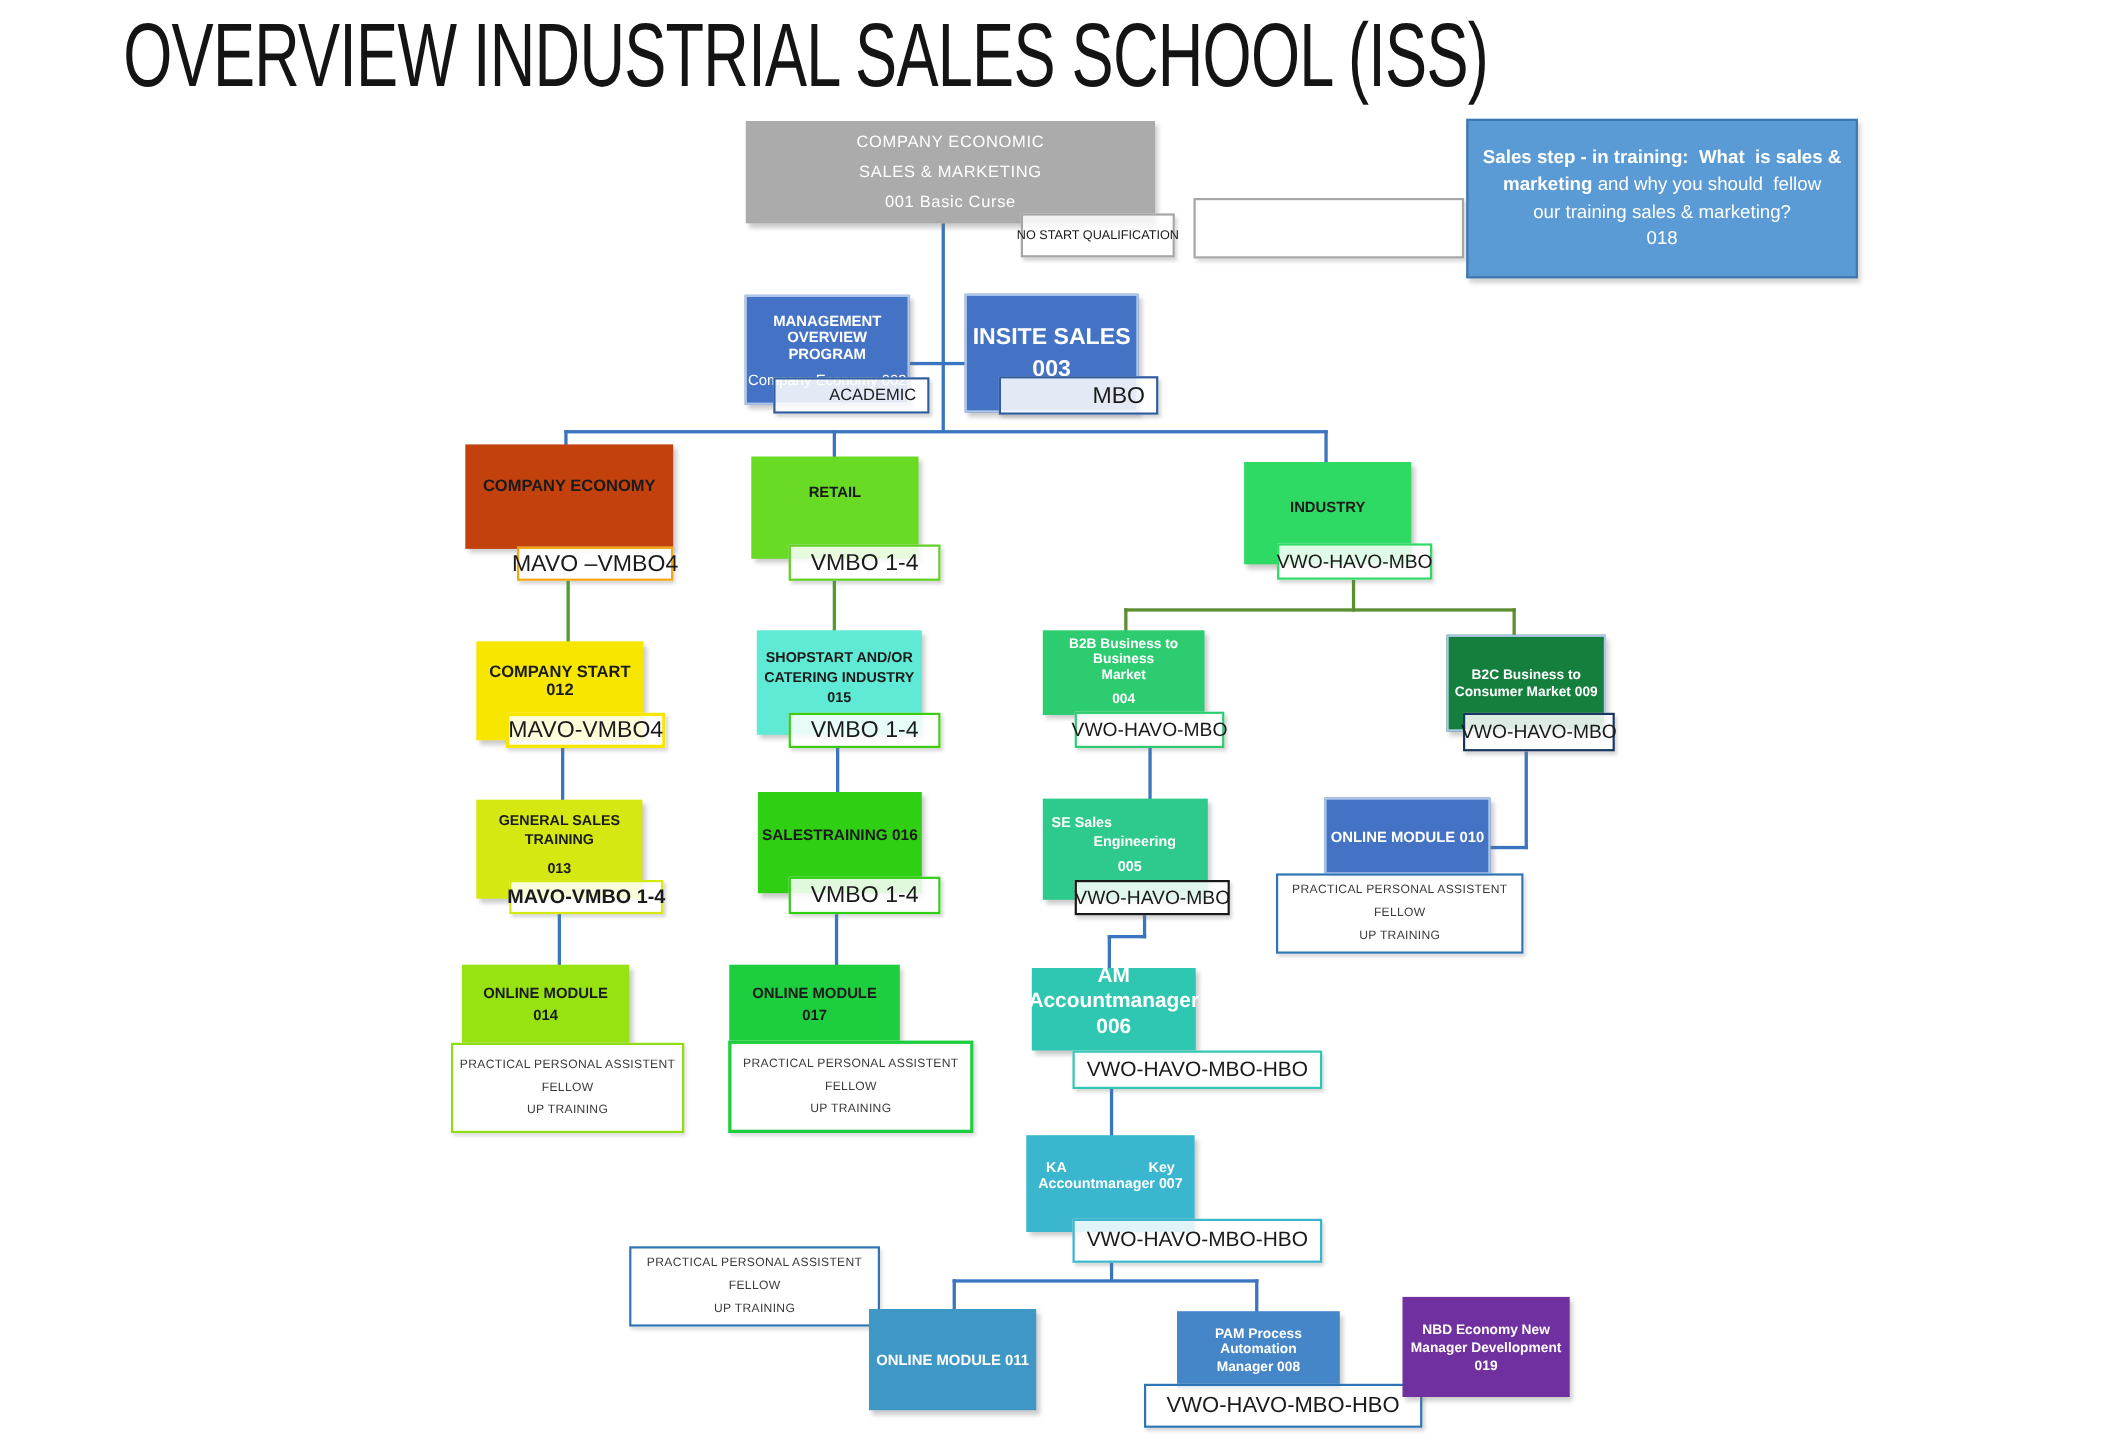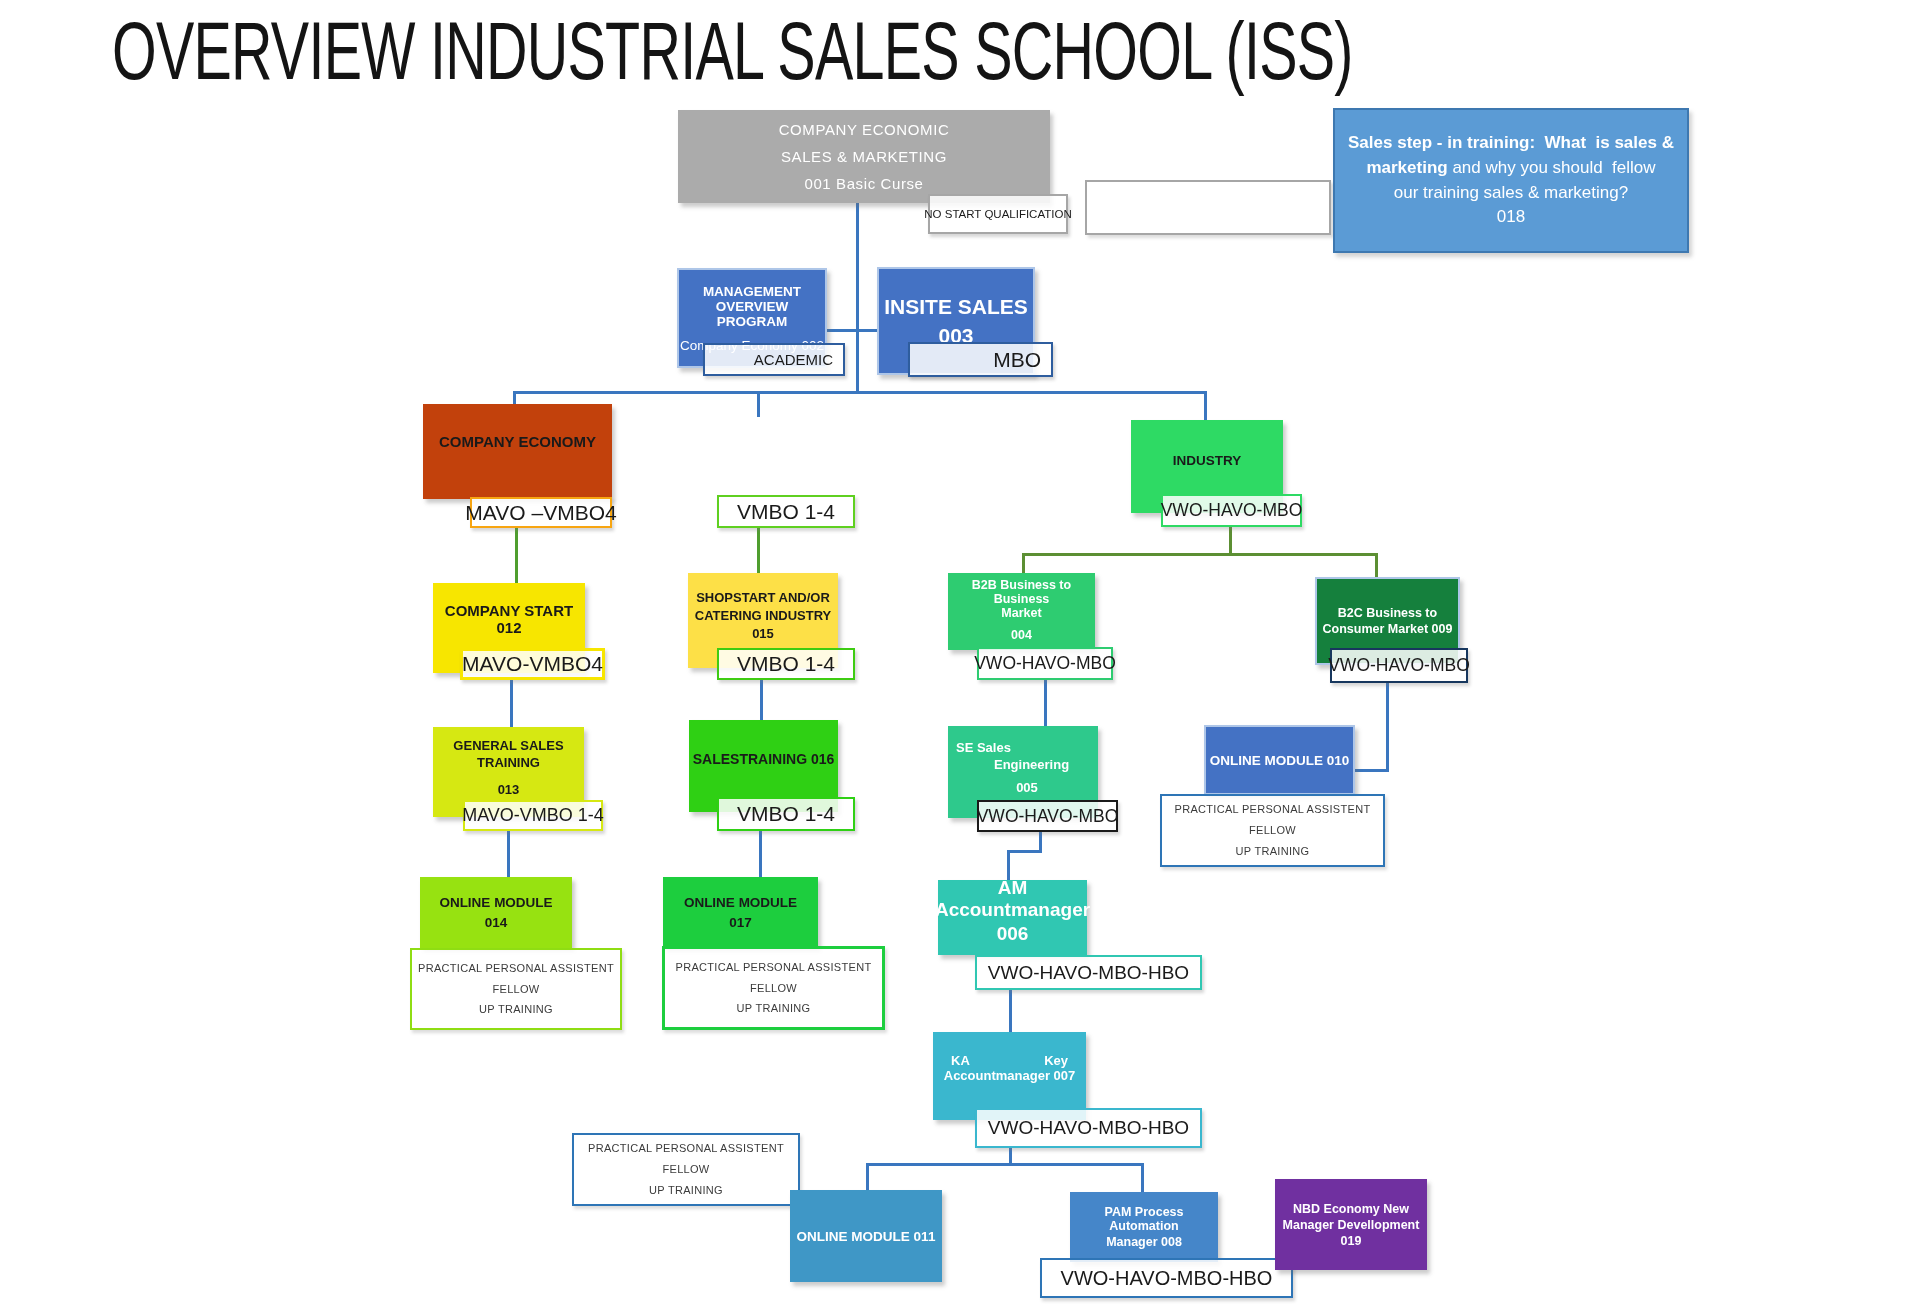--- a/index.html
+++ b/index.html
@@ -98,39 +98,42 @@
     <span>MBO</span>
   </div>
 
   <div class="box bt" style="left: 423px; top: 404px; width: 189px; height: 95px; font-size: 15px; font-weight: 700; padding-bottom: 20px; background-color: #c2410c;">
     <div>COMPANY ECONOMY</div>
   </div>
   <div class="tag" style="left: 470px; top: 497px; width: 142px; height: 31px; font-size: 21px; border-color: rgb(247, 165, 17);">
     <span>MAVO –VMBO4</span>
   </div>
 
+  <div class="box bt" style="left: 683px; top: 415px; width: 152px; height: 93px; font-size: 13.5px; font-weight: 700; padding-bottom: 28px; background-color: rgb(105, 219, 36);">
+    <div>RETAIL</div>
+  </div>
   <div class="tag" style="left: 717px; top: 495px; width: 138px; height: 33px; font-size: 21px; border-color: rgb(95, 208, 32);">
     <span>VMBO 1-4</span>
   </div>
 
   <div class="box bt" style="left: 1131px; top: 420px; width: 152px; height: 93px; font-size: 13.5px; font-weight: 700; padding-bottom: 12px; background-color: rgb(46, 218, 100);">
     <div>INDUSTRY</div>
   </div>
   <div class="tag" style="left: 1161px; top: 494px; width: 141px; height: 33px; font-size: 17.5px; border-color: rgb(46, 218, 100);">
     <span>VWO-HAVO-MBO</span>
   </div>
 
   <div class="box bt" style="left: 433px; top: 583px; width: 152px; height: 90px; font-size: 15px; font-weight: 700; padding-bottom: 18px; background-color: rgb(247, 230, 0);">
     <div>COMPANY START 012</div>
   </div>
   <div class="tag" style="left: 460px; top: 648px; width: 145px; height: 32px; font-size: 21px; border-width: 3px; border-color: rgb(247, 230, 0);">
     <span>MAVO-VMBO4</span>
   </div>
 
-  <div class="box bt" style="left: 688px; top: 573px; width: 150px; height: 95px; font-size: 13px; font-weight: 700; gap: 3px; padding-bottom: 10px; background-color: #fde047;">
+  <div class="box bt" style="left: 688px; top: 573px; width: 150px; height: 95px; font-size: 13px; font-weight: 700; gap: 3px; padding-bottom: 10px; background-color: #5eead4;">
     <div>SHOPSTART AND/OR</div>
     <div>CATERING INDUSTRY</div>
     <div>015</div>
   </div>
   <div class="tag" style="left: 717px; top: 648px; width: 138px; height: 32px; font-size: 21px; border-color: rgb(62, 204, 18);">
     <span>VMBO 1-4</span>
   </div>
 
   <div class="box wt" style="left: 948px; top: 573px; width: 147px; height: 77px; font-size: 12.5px; font-weight: 700; padding-bottom: 4px; background-color: rgb(46, 204, 113);">
     <div>B2B Business  to Business</div>
@@ -147,21 +150,21 @@
   </div>
   <div class="tag" style="left: 1330px; top: 648px; width: 138px; height: 35px; font-size: 17.5px; border-width: 2px; border-color: rgb(23, 55, 94);">
     <span>VWO-HAVO-MBO</span>
   </div>
 
   <div class="box bt" style="left: 433px; top: 727px; width: 151px; height: 90px; font-size: 13px; font-weight: 700; gap: 2px; padding-bottom: 10px; background-color: rgb(214, 232, 18);">
     <div>GENERAL SALES</div>
     <div>TRAINING</div>
     <div style="margin-top:10px">013</div>
   </div>
-  <div class="tag" style="left: 463px; top: 800px; width: 140px; height: 31px; font-size: 18px; border-color: rgb(214, 232, 18);">
+  <div class="tag" style="left: 463px; top: 800px; width: 140px; height: 31px; font-size: 18px; border-color: rgb(214, 232, 18); font-weight: bold;">
     <span>MAVO-VMBO 1-4</span>
   </div>
 
   <div class="box bt" style="left: 689px; top: 720px; width: 149px; height: 92px; font-size: 14px; font-weight: 700; padding-bottom: 14px; background-color: rgb(47, 208, 20);">
     <div>SALESTRAINING 016</div>
   </div>
   <div class="tag" style="left: 717px; top: 797px; width: 138px; height: 34px; font-size: 21px; border-color: rgb(47, 208, 20);">
     <span>VMBO 1-4</span>
   </div>
 

